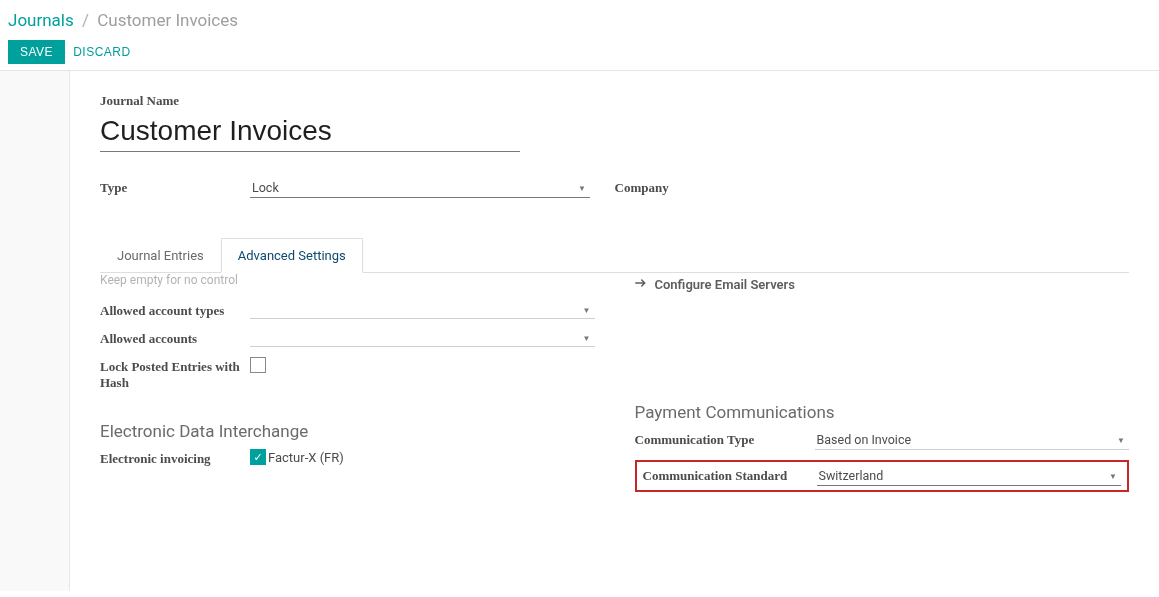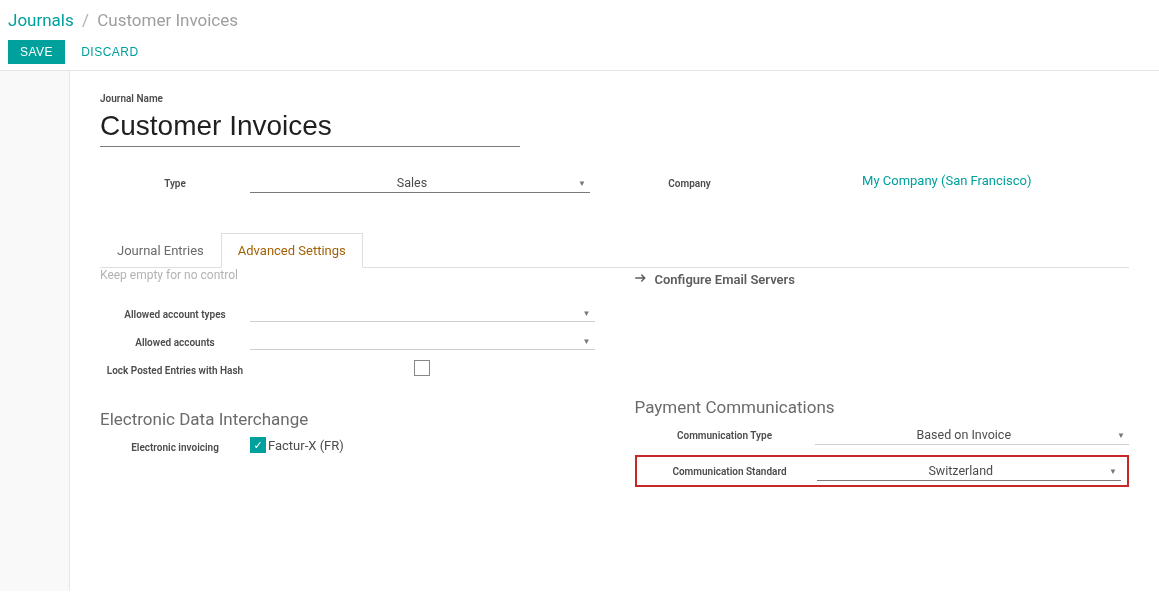--- a/index.html
+++ b/index.html
@@ -12,44 +12,44 @@
   .top {
     padding: 10px 16px 6px 8px;
   }
   .breadcrumb {
     font-size: 17px;
     margin-bottom: 10px;
   }
   .breadcrumb .link { color: #00a09d; cursor: pointer; }
   .breadcrumb .sep { color: #b0b0b0; margin: 0 4px; }
   .breadcrumb .current { color: #9e9e9e; }
-  .toolbar { display: flex; align-items: center; gap: 16px; }
+  .toolbar { display: flex; align-items: center; gap: 8px; }
   .btn-primary {
     background: #00a09d; color: #fff; border: none;
     padding: 5px 12px; font-size: 12px; letter-spacing: .5px;
     cursor: pointer; font-weight: 500;
   }
   .btn-link {
     color: #00a09d; background: none; border: none;
     font-size: 12px; letter-spacing: .5px; cursor: pointer; font-weight: 500;
   }
   .divider { border-top: 1px solid #e5e5e5; }
   .shell { display: flex; }
   .gutter { width: 70px; background: #f9f9f9; border-right: 1px solid #e8e8e8; min-height: 520px; }
   .sheet { flex: 1; padding: 22px 30px 30px 30px; }
-  .field-label { font-weight: 600; color: #4c4c4c; font-size: 10px; }
+  .field-label { font-weight: 600; color: #4c4c4c; font-size: 13px; font-family: Liberation Serif, serif; }
   .journal-name-label { display:block; margin-bottom: 6px; }
   .name-input {
     font-size: 28px; font-weight: 500; color: #1f1f1f;
     border: none; border-bottom: 1px solid #7a7a7a; outline: none;
     width: 420px; padding: 0 0 4px 0; background: transparent;
   }
   .two-col { display: flex; gap: 0; margin-top: 26px; }
   .col { flex: 1; }
-  .field-row { display: flex; align-items: flex-start; margin-bottom: 10px; text-align: center; }
+  .field-row { display: flex; align-items: flex-start; margin-bottom: 10px; }
   .field-row .lbl { width: 150px; padding-top: 2px; }
   .field-row .val { flex: 1; }
   .select-line {
     position: relative;
     border-bottom: 1px solid #7a7a7a;
     padding: 2px 18px 2px 2px;
     color: #4c4c4c;
     min-height: 18px;
     cursor: pointer;
     font-size: 12.5px;
@@ -61,24 +61,24 @@
   }
   .company-link { color: #00a09d; cursor: pointer; }
   .tabs { margin-top: 30px; border-bottom: 1px solid #dedede; display: flex; }
   .tab {
     padding: 9px 16px; font-size: 13px; color: #6b6b6b;
     border: 1px solid transparent; margin-bottom: -1px; cursor: pointer;
     background: transparent;
   }
   .tab.active {
     border: 1px solid #dedede; border-bottom-color: #fff;
-    color: #a16207; background: #fff;
+    color: #0c4a6e; background: #fff;
   }
   .section-title { font-size: 17px; color: #6b6b6b; margin: 30px 0 8px 0; font-weight: 400; }
-  .hint { color: #b3b3b3; font-size: 12px; margin-bottom: 22px; }
+  .hint { color: #b3b3b3; font-size: 12px; margin-bottom: 14px; }
   .checkbox {
     width: 16px; height: 16px; border: 1px solid #888; display: inline-flex;
     align-items: center; justify-content: center; background: #fff; cursor: pointer;
     position: relative;
   }
   .checkbox.checked { background: #00a09d; border-color: #00a09d; color: #fff; }
   .checkbox.checked::after {
     content: "✓"; font-size: 11px; line-height: 1; position: absolute;
   }
   .chk-line { display:flex; align-items:center; gap:2px; }
@@ -112,32 +112,29 @@
 
     <label class="field-label journal-name-label">Journal Name</label>
     <input class="name-input" value="Customer Invoices" style="">
 
     <div class="two-col">
       <div class="col">
         <div class="field-row">
           <div class="lbl"><span class="field-label">Type</span></div>
           <div class="val">
             <div class="select-line" style="max-width:340px;">
-              <span>Sales</span>
+              <span>Lock</span>
               <span class="caret">▼</span>
             </div>
           </div>
         </div>
       </div>
       <div class="col">
         <div class="field-row">
           <div class="lbl"><span class="field-label">Company</span></div>
-          <div class="val">
-            <span class="company-link">My Company (San Francisco)</span>
-          </div>
         </div>
       </div>
     </div>
 
     <div class="tabs">
       <div class="tab">Journal Entries</div>
       <div class="tab active">Advanced Settings</div>
     </div>
 
     <div class="content-cols">

